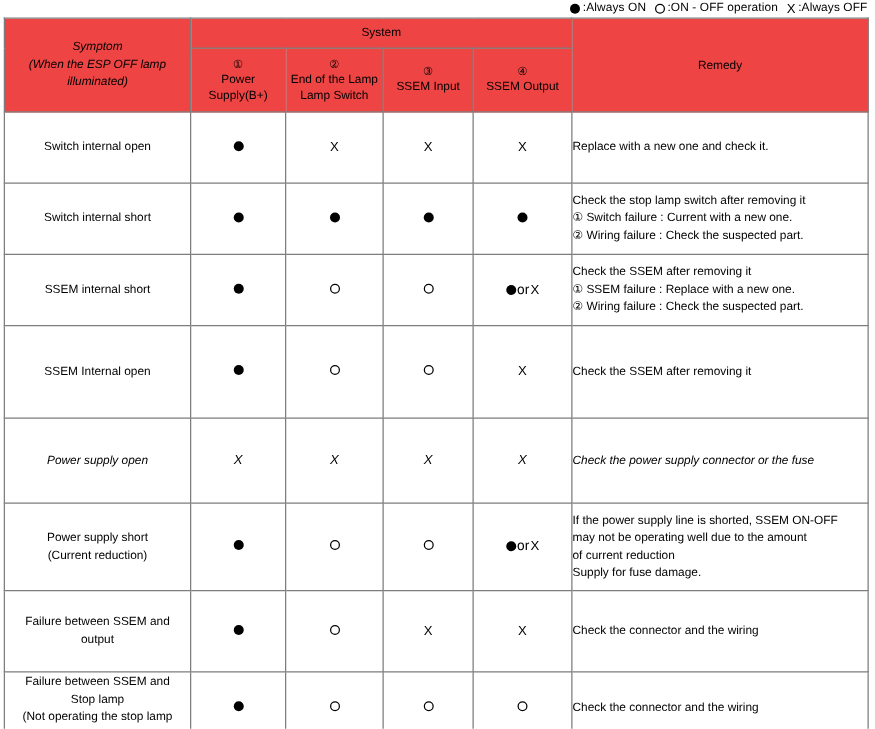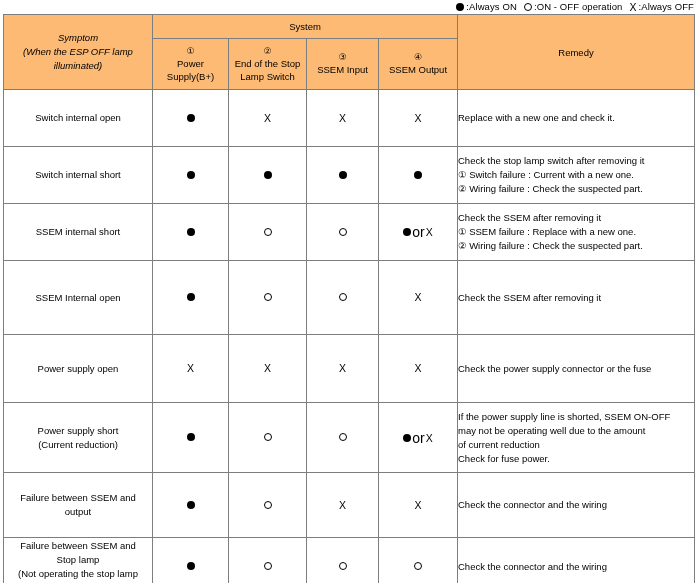--- a/index.html
+++ b/index.html
@@ -89,21 +89,21 @@
   table.matrix th,
   table.matrix td {
     border: 1px solid #7d7d7d;
     padding: 0;
     font-weight: normal;
     font-size: 9.5px;
     vertical-align: middle;
     box-sizing: border-box;
   }
   thead th {
-    background: #fdba74;
+    background: #ef4444;
     text-align: center;
   }
   .th-symptom {
     font-size: 10px;
     line-height: 14px;
     padding: 2px 4px;
     font-style: italic;
   }
   .th-system {
     font-size: 10.5px;
@@ -141,21 +141,21 @@
     font-size: 9.5px;
   }
   td.remedy {
     text-align: left;
     padding: 3px 4px 3px 10px;
     line-height: 14px;
     font-size: 9.5px;
     margin-left: 26px;
   }
   .remedy-line { display: block; white-space: nowrap; }
-  .or-text { font-size: 14px; margin: 0 1px; }
+  .or-text { font-size: 11px; margin: 0 1px; }
   .state-wrap {
     display: inline-flex;
     align-items: center;
     justify-content: center;
   }
 </style>
 </head>
 <body>
 
 <div id="page">
@@ -203,21 +203,21 @@
         <th class="th-system" colspan="4">System</th>
         <th class="th-remedy" rowspan="2">Remedy</th>
       </tr>
       <tr id="subheader-row">
           <th class="th-sub">
             <span class="circ-num">①</span>
             <span class="sub-label">Power Supply(B+)</span>
           </th>
           <th class="th-sub">
             <span class="circ-num">②</span>
-            <span class="sub-label">End of the Stop</span>
+            <span class="sub-label">End of the Lamp</span>
             <span class="sub-label">Lamp Switch</span>
           </th>
           <th class="th-sub">
             <span class="circ-num">③</span>
             <span class="sub-label">SSEM Input</span>
           </th>
           <th class="th-sub">
             <span class="circ-num">④</span>
             <span class="sub-label">SSEM Output</span>
           </th>
@@ -303,21 +303,21 @@
           <td class="state"><span class="state-wrap">
               <span class="gl-open"></span>
             </span></td>
           <td class="state"><span class="state-wrap">
               <span class="gl-x">X</span>
             </span></td>
           <td class="remedy">
             <span class="remedy-line">Check the SSEM after removing it</span>
           </td>
         </tr>
-        <tr style="height: 68px;">
+        <tr style="height: 68px; font-style: italic;">
           <td class="symptom">
             <span class="sub-label">Power supply open</span>
           </td>
           <td class="state"><span class="state-wrap">
               <span class="gl-x">X</span>
             </span></td>
           <td class="state"><span class="state-wrap">
               <span class="gl-x">X</span>
             </span></td>
           <td class="state"><span class="state-wrap">
@@ -346,21 +346,21 @@
             </span></td>
           <td class="state"><span class="state-wrap">
               <span class="gl-filled"></span>
               <span class="or-text"> or </span>
               <span class="gl-x">X</span>
             </span></td>
           <td class="remedy">
             <span class="remedy-line">If the power supply line is shorted, SSEM ON-OFF</span>
             <span class="remedy-line">may not be operating well due to the amount</span>
             <span class="remedy-line">of current reduction</span>
-            <span class="remedy-line">Check for fuse power.</span>
+            <span class="remedy-line">Supply for fuse damage.</span>
           </td>
         </tr>
         <tr style="height: 65px;">
           <td class="symptom">
             <span class="sub-label">Failure between SSEM and</span>
             <span class="sub-label">output</span>
           </td>
           <td class="state"><span class="state-wrap">
               <span class="gl-filled"></span>
             </span></td>

